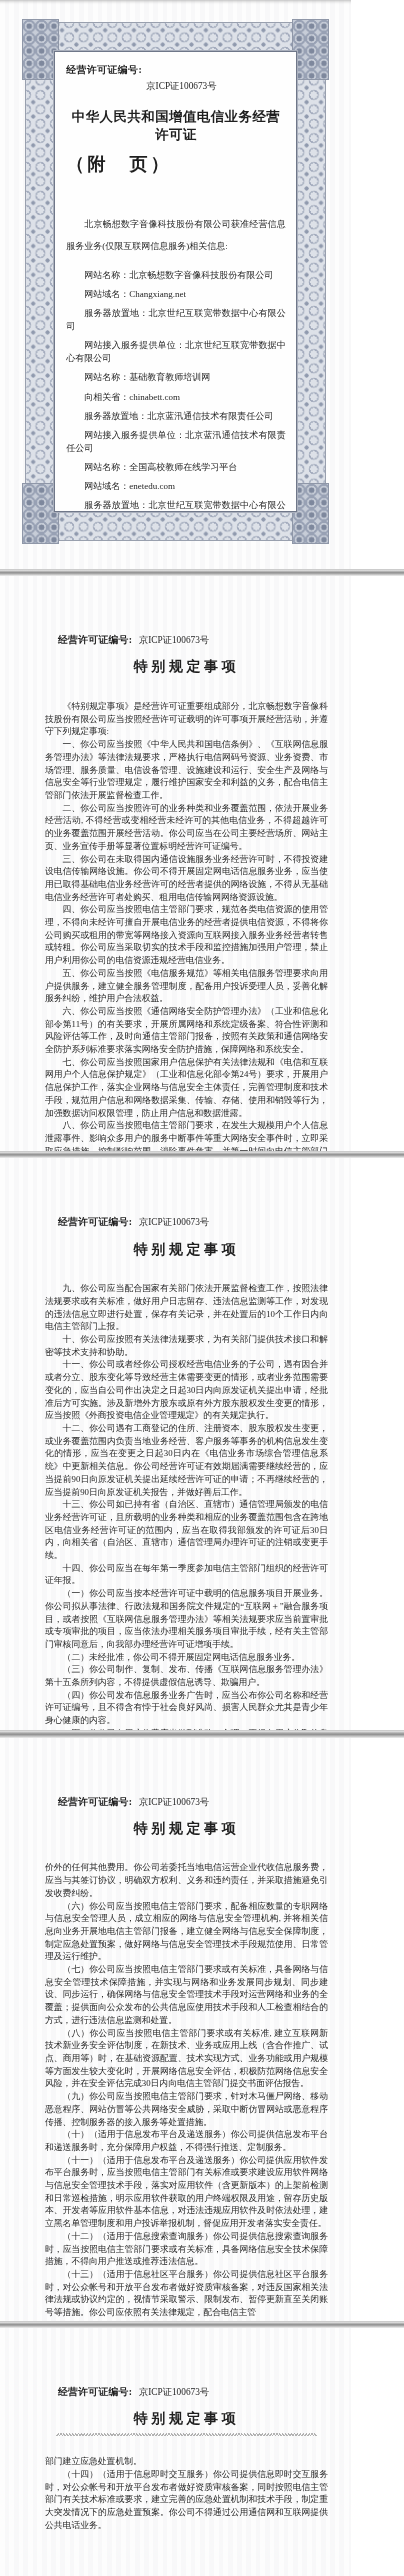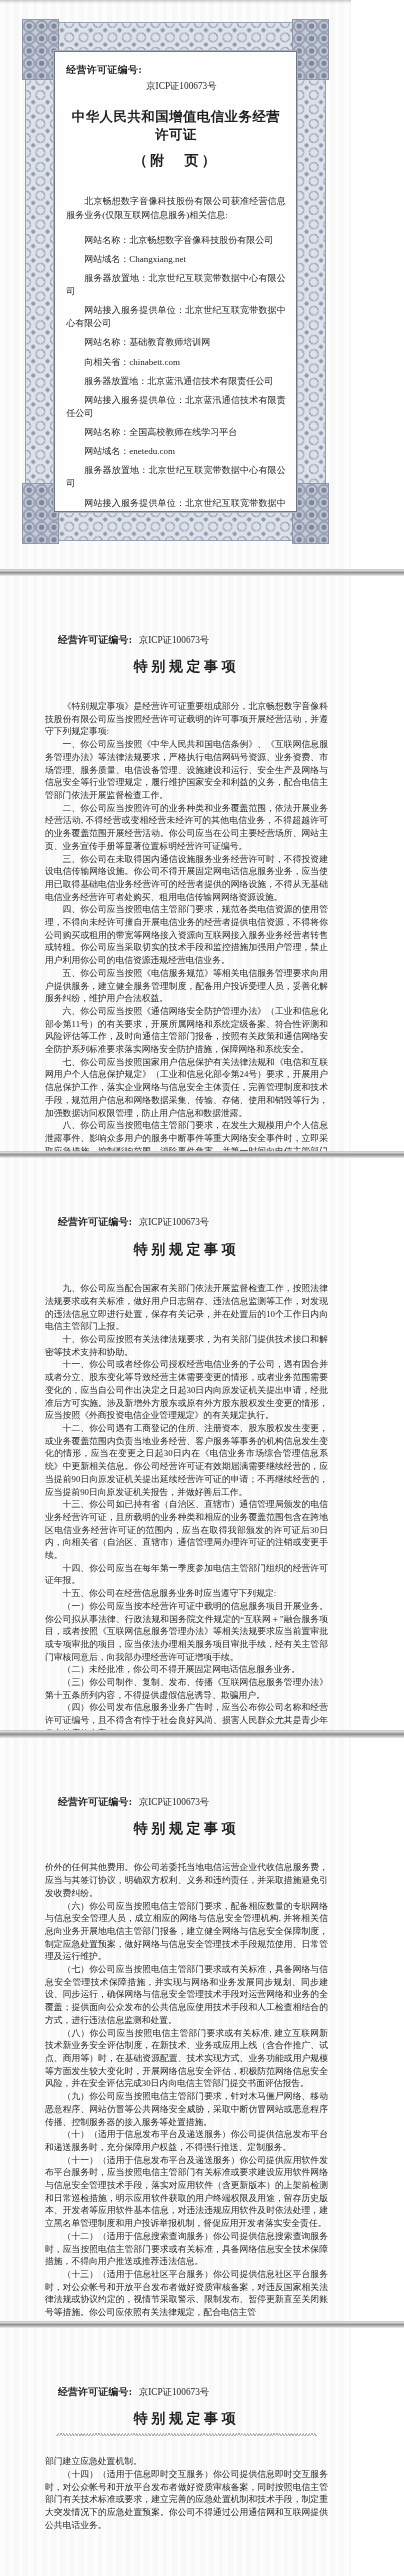--- a/index.html
+++ b/index.html
@@ -71,26 +71,26 @@
   }
 
   .cert-license-label { font-size:9.8px; font-weight:700; letter-spacing:0.5px; }
   .cert-license-number { font-size:9.3px; margin-left:80px; margin-top:2.6px; }
 
   .cert-title {
     margin-top:15.5px; text-align:center;
     font-size:13.4px; font-weight:700; letter-spacing:0.5px;
   }
   .cert-subtitle {
-    margin-top:8.2px; text-align:center;
-    font-size:14px; font-weight:700; letter-spacing:3.1px;
+    margin-top:8.2px; text-align:left;
+    font-size:18px; font-weight:700; letter-spacing:3.1px;
   }
   .cert-intro {
-    margin-top:24px;
-    font-size:9px; line-height:14px;
+    margin-top:37px;
+    font-size:9px; line-height:22px;
     text-indent:2em; text-align:justify;
   }
   .cert-fields { margin-top:11.3px; }
   .field {
     font-size:9px; line-height:13px;
     text-indent:2em; text-align:justify;
     margin-bottom:6.2px;
   }
 
   
@@ -197,21 +197,20 @@
     </div>
     <div class="sp-title">特别规定事项</div>
     <div class="zigzag"></div>
     <div class="sp-body">
         <p>九、你公司应当配合国家有关部门依法开展监督检查工作，按照法律法规要求或有关标准，做好用户日志留存、违法信息监测等工作，对发现的违法信息立即进行处置，保存有关记录，并在处置后的10个工作日内向电信主管部门上报。</p>
         <p>十、你公司应按照有关法律法规要求，为有关部门提供技术接口和解密等技术支持和协助。</p>
         <p>十一、你公司或者经你公司授权经营电信业务的子公司，遇有因合并或者分立、股东变化等导致经营主体需要变更的情形，或者业务范围需要变化的，应当自公司作出决定之日起30日内向原发证机关提出申请，经批准后方可实施。涉及新增外方股东或原有外方股东股权发生变更的情形，应当按照《外商投资电信企业管理规定》的有关规定执行。</p>
         <p>十二、你公司遇有工商登记的住所、注册资本、股东股权发生变更，或业务覆盖范围内负责当地业务经营、客户服务等事务的机构信息发生变化的情形，应当在变更之日起30日内在《电信业务市场综合管理信息系统》中更新相关信息。你公司经营许可证有效期届满需要继续经营的，应当提前90日向原发证机关提出延续经营许可证的申请；不再继续经营的，应当提前90日向原发证机关报告，并做好善后工作。</p>
         <p>十三、你公司如已持有省（自治区、直辖市）通信管理局颁发的电信业务经营许可证，且所载明的业务种类和相应的业务覆盖范围包含在跨地区电信业务经营许可证的范围内，应当在取得我部颁发的许可证后30日内，向相关省（自治区、直辖市）通信管理局办理许可证的注销或变更手续。</p>
         <p>十四、你公司应当在每年第一季度参加电信主管部门组织的经营许可证年报。</p>
-        <p>十五、你公司在经营信息服务业务时应当遵守下列规定:</p>
         <p>（一）你公司应当按本经营许可证中载明的信息服务项目开展业务。你公司拟从事法律、行政法规和国务院文件规定的“互联网＋”融合服务项目，或者按照《互联网信息服务管理办法》等相关法规要求应当前置审批或专项审批的项目，应当依法办理相关服务项目审批手续，经有关主管部门审核同意后，向我部办理经营许可证增项手续。</p>
         <p>（二）未经批准，你公司不得开展固定网电话信息服务业务。</p>
         <p>（三）你公司制作、复制、发布、传播《互联网信息服务管理办法》第十五条所列内容，不得提供虚假信息诱导、欺骗用户。</p>
         <p>（四）你公司发布信息服务业务广告时，应当公布你公司名称和经营许可证编号，且不得含有悖于社会良好风尚、损害人民群众尤其是青少年身心健康的内容。</p>
         <p>（五）你公司向用户收费应当做到准确、合理，不得向用户收取信息服务项目中明码标</p>
       </div>
     <div class="page-num">2/4</div>
   </div>
 
   <div class="page-divider"></div>

